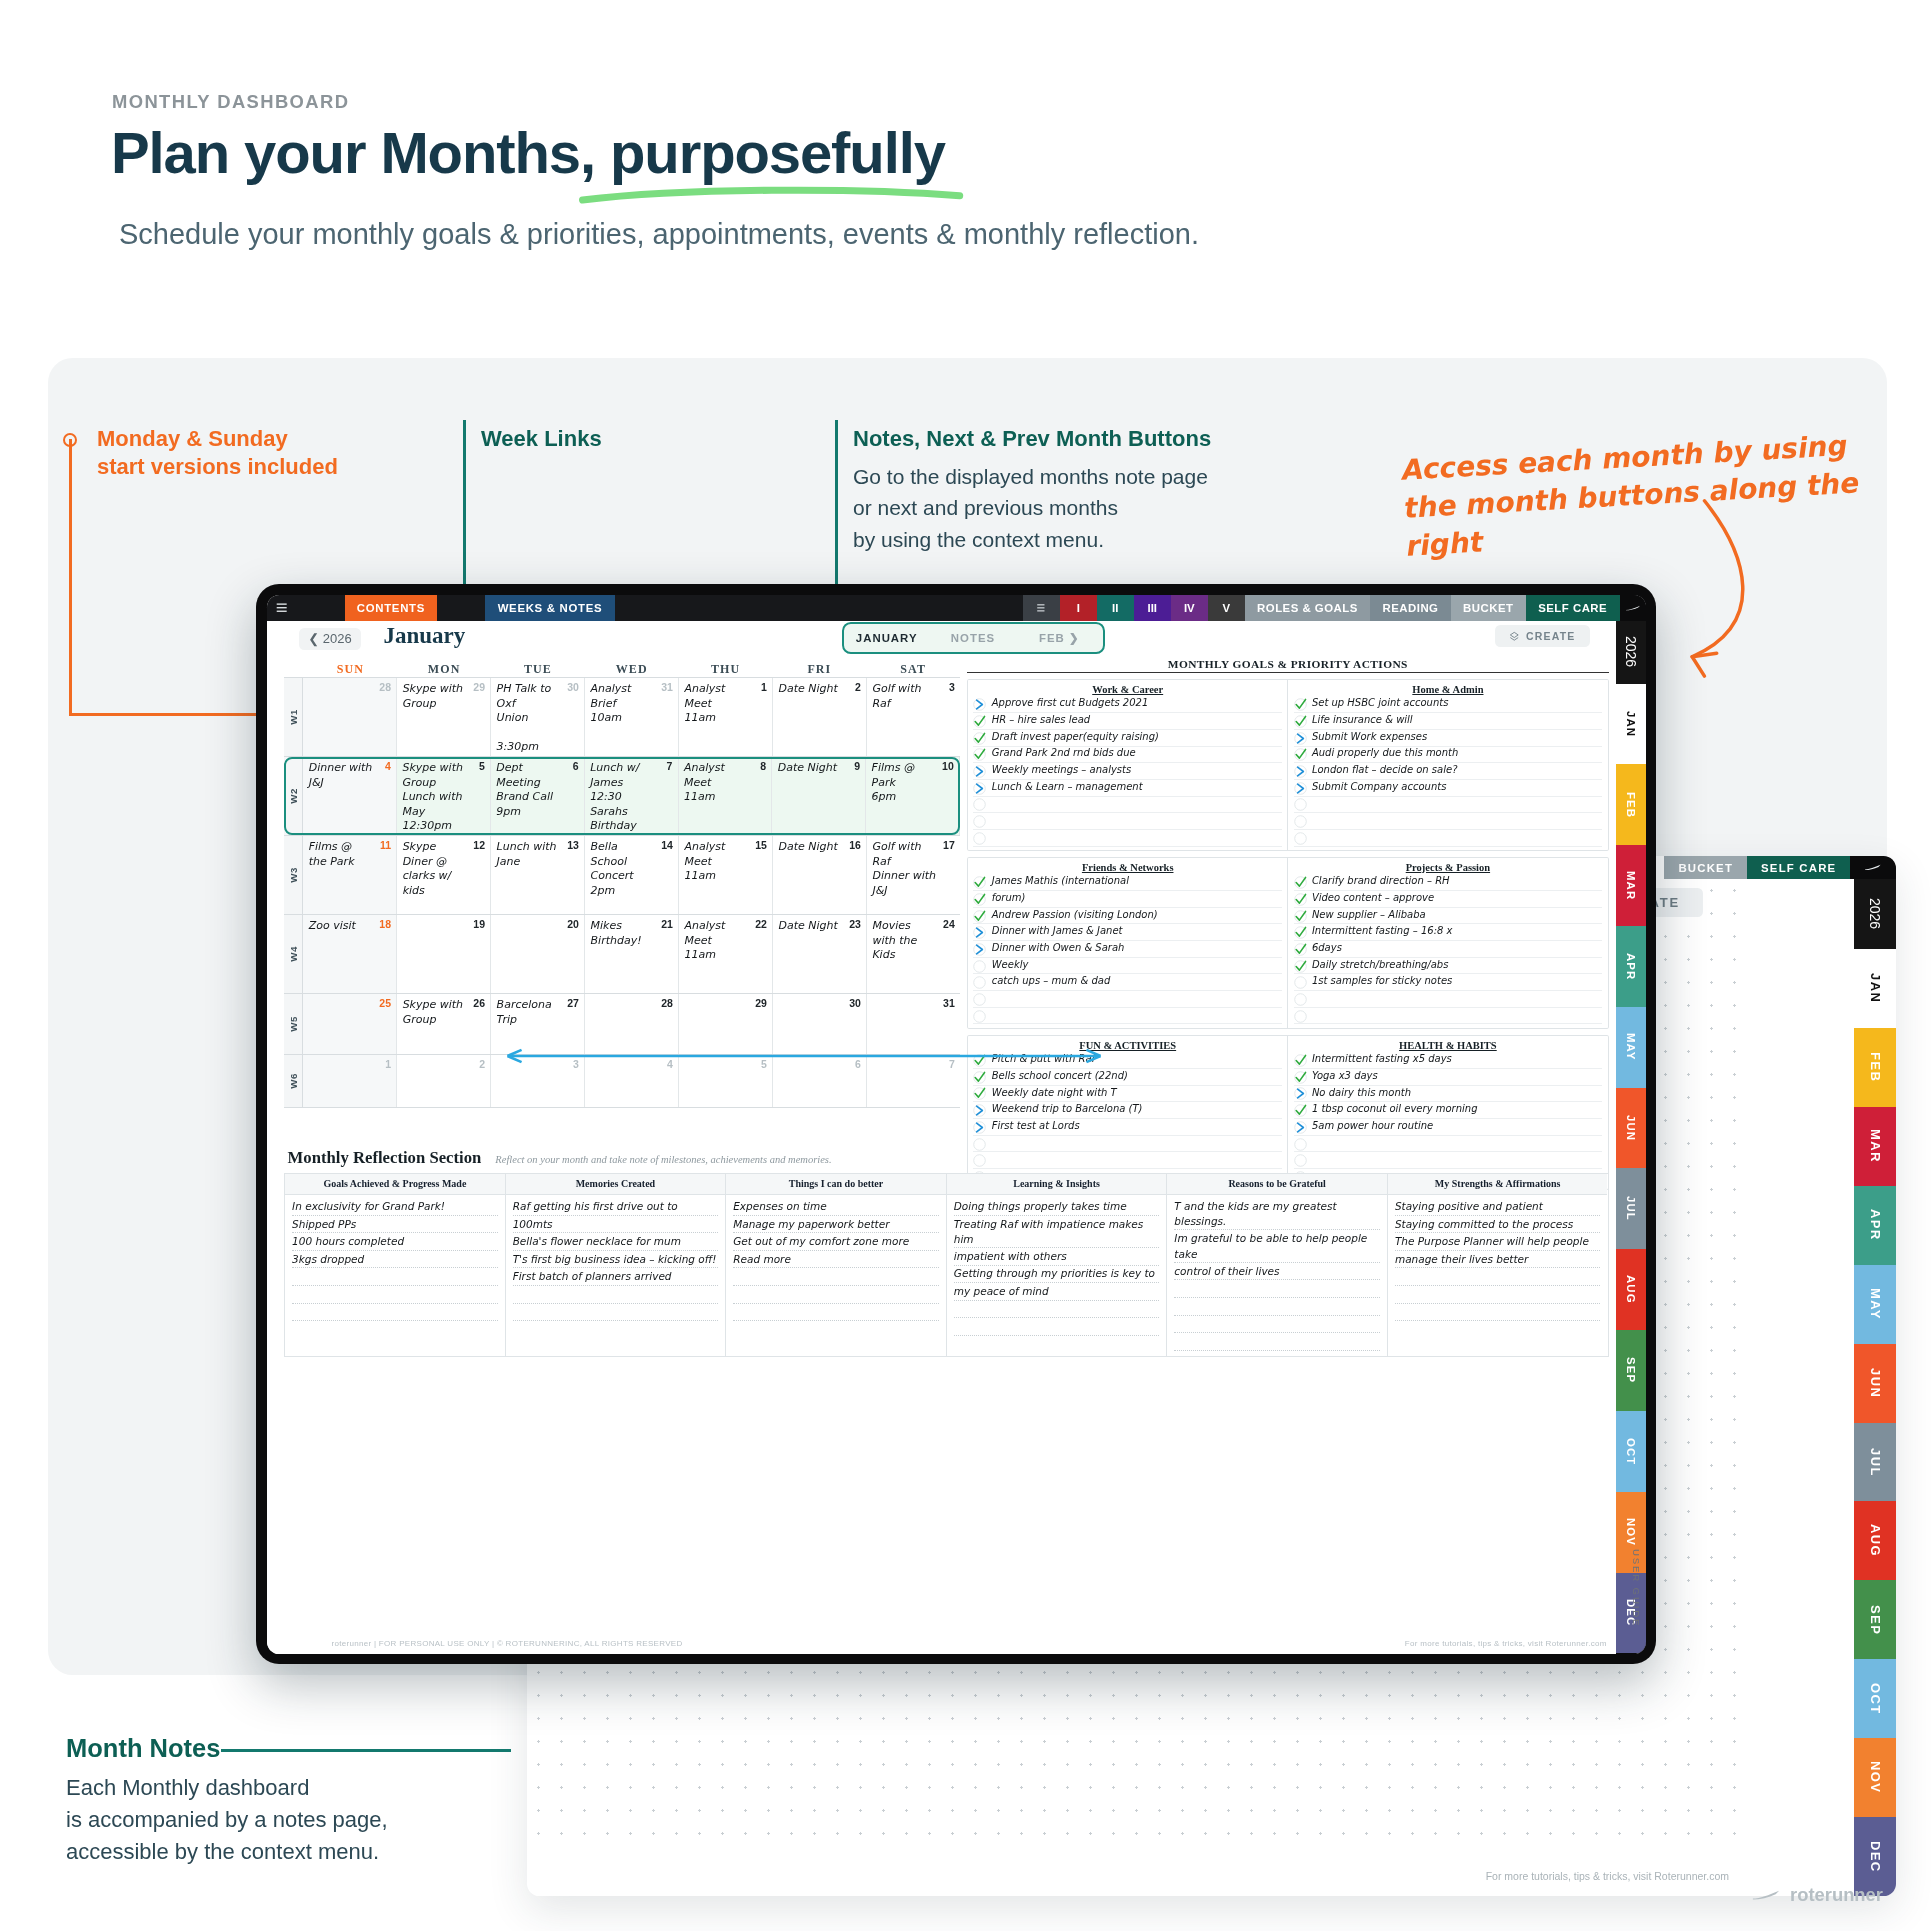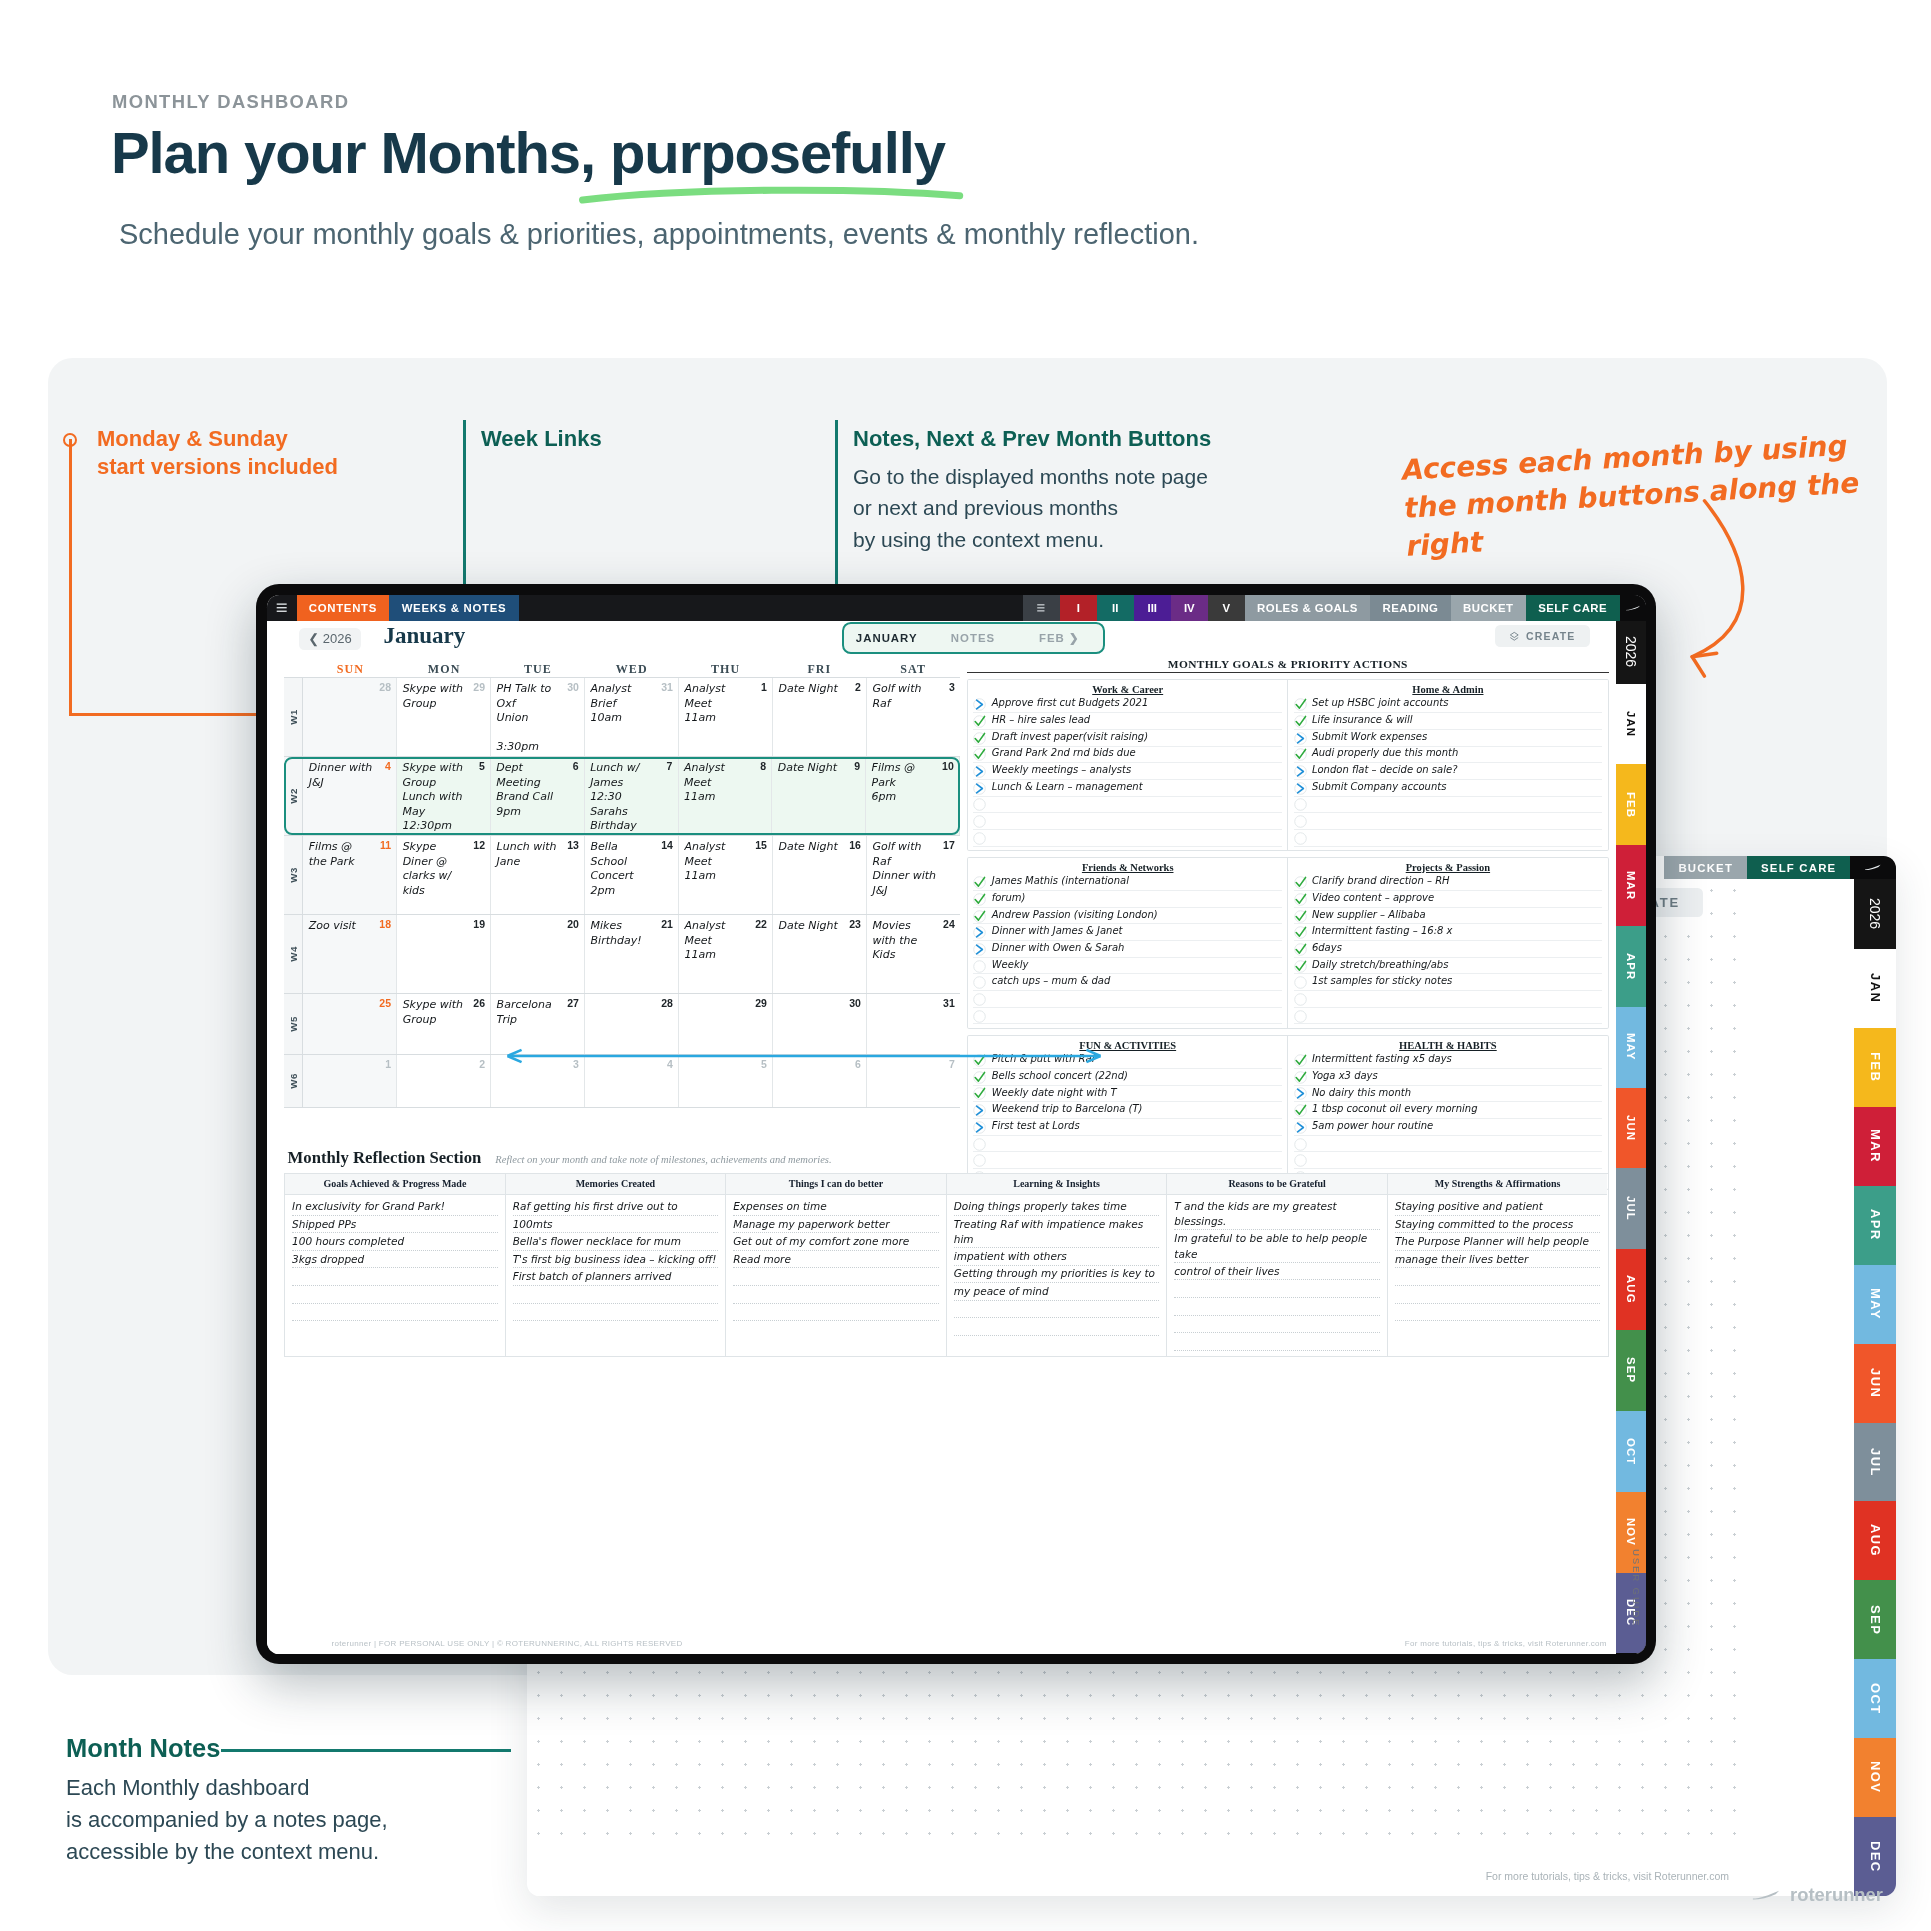--- a/index.html
+++ b/index.html
@@ -146,21 +146,21 @@
   }
   .tablet-inner {
     position: relative; width: 100%; height: 100%;
     background: #fff; border-radius: 12.3px; overflow: hidden;
   }
   
   .appbar {
     position: absolute; left: 0; right: 0; top: 0; height: 26px;
     background: #17181b; display: flex; align-items: stretch;
   }
-  .ab-left { display: flex; align-items: stretch; }
+  .ab-left { display: flex; align-items: stretch; gap: 48px; }
   .ab-hamb { width: 30px; display: flex; align-items: center; justify-content: center; }
   .ab-chip {
     display: flex; align-items: center; padding: 0 12.3px;
     color: #fff; font-size: 11.4px; font-weight: 700; letter-spacing: 0.7px;
   }
   .ab-spacer { flex: 1; }
   .ab-right { display: flex; align-items: stretch; }
   .ab-num {
     width: 37px; display: flex; align-items: center; justify-content: center;
     color: #fff; font-size: 11.4px; font-weight: 700;
@@ -788,21 +788,21 @@
                           <circle cx="9" cy="9" r="8" fill="none" stroke="#dfe4e7" stroke-width="1.2"></circle>
                           <path d="M3 9 L7.5 14 L16 2" stroke="#2fab3e" stroke-width="2.2" fill="none" stroke-linecap="round" stroke-linejoin="round"></path>
                         </svg></span>
                       <span class="gtext">HR – hire sales lead</span>
                     </div>
                     <div class="gitem">
                       <span class="gmark"><svg viewBox="0 0 18 18" width="13" height="13">
                           <circle cx="9" cy="9" r="8" fill="none" stroke="#dfe4e7" stroke-width="1.2"></circle>
                           <path d="M3 9 L7.5 14 L16 2" stroke="#2fab3e" stroke-width="2.2" fill="none" stroke-linecap="round" stroke-linejoin="round"></path>
                         </svg></span>
-                      <span class="gtext">Draft invest paper(visit raising)</span>
+                      <span class="gtext">Draft invest paper(equity raising)</span>
                     </div>
                     <div class="gitem">
                       <span class="gmark"><svg viewBox="0 0 18 18" width="13" height="13">
                           <circle cx="9" cy="9" r="8" fill="none" stroke="#dfe4e7" stroke-width="1.2"></circle>
                           <path d="M3 9 L7.5 14 L16 2" stroke="#2fab3e" stroke-width="2.2" fill="none" stroke-linecap="round" stroke-linejoin="round"></path>
                         </svg></span>
                       <span class="gtext">Grand Park 2nd rnd bids due</span>
                     </div>
                     <div class="gitem">
                       <span class="gmark"><svg viewBox="0 0 18 18" width="13" height="13">

